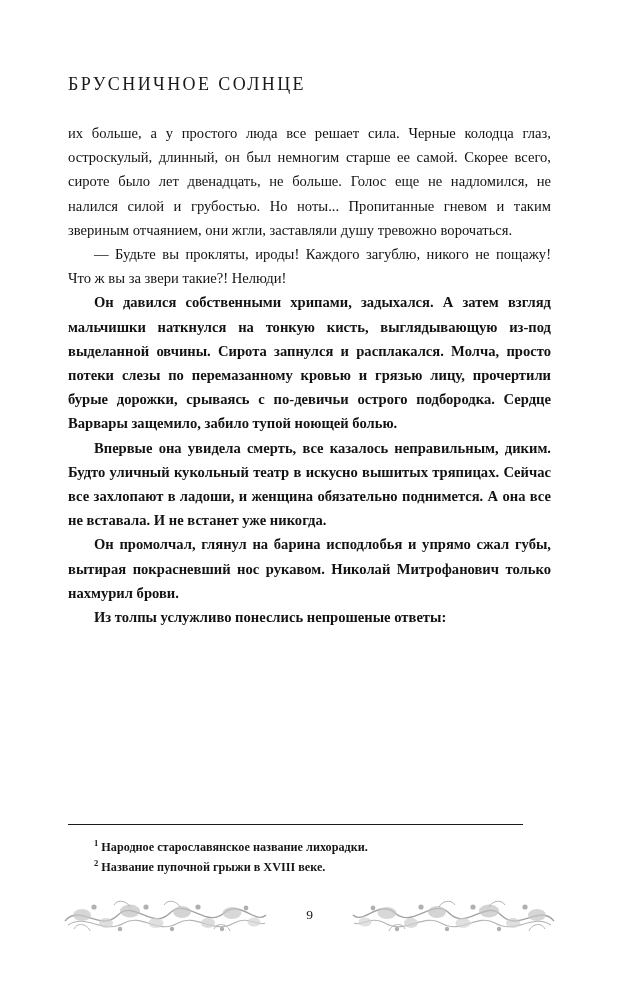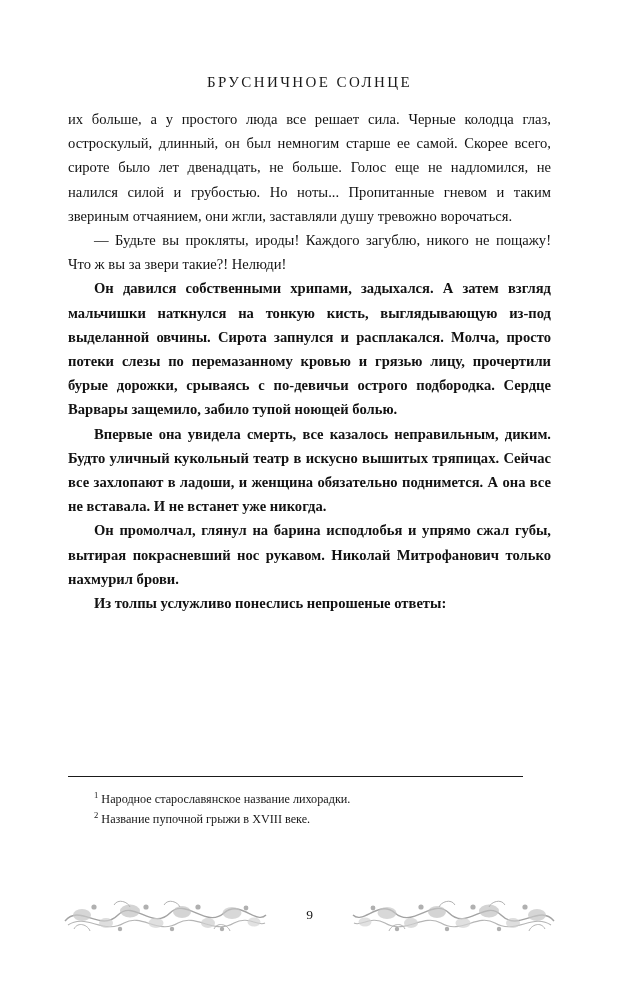--- a/index.html
+++ b/index.html
@@ -17,30 +17,29 @@
   }
   .page {
     position: absolute;
     left: 0; top: 0;
     width: 619px;
     height: 1000px;
     box-sizing: border-box;
     padding: 0 68px;
   }
   .running-head {
-    text-align: center;
     font-family: "Liberation Serif", serif;
-    font-size: 15px;
+    font-size: 18px;
     letter-spacing: 2.4px;
     color: #1a1a1a;
     margin-top: 74px;
     text-transform: uppercase;
   }
   .body-text {
-    margin-top: 16px;
+    margin-top: 26px;
     font-size: 14.6px;
     line-height: 24.2px;
     text-align: justify;
     text-justify: inter-word;
     color: #121212;
     hyphens: manual;
   }
   .body-text p {
     margin: 0;
     text-indent: 0;
@@ -54,21 +53,22 @@
   }
   sup {
     font-size: 9.5px;
     vertical-align: super;
     line-height: 0;
   }
   .footnote-area {
     position: absolute;
     left: 68px;
     right: 68px;
-    top: 776px;
+    top: 824px;
+    font-weight: bold;
   }
   .footnote-rule {
     width: 455px;
     height: 1px;
     background: #1a1a1a;
     margin: 0 0 13px 0;
   }
   .footnote {
     font-size: 12.2px;
     line-height: 19.5px;

